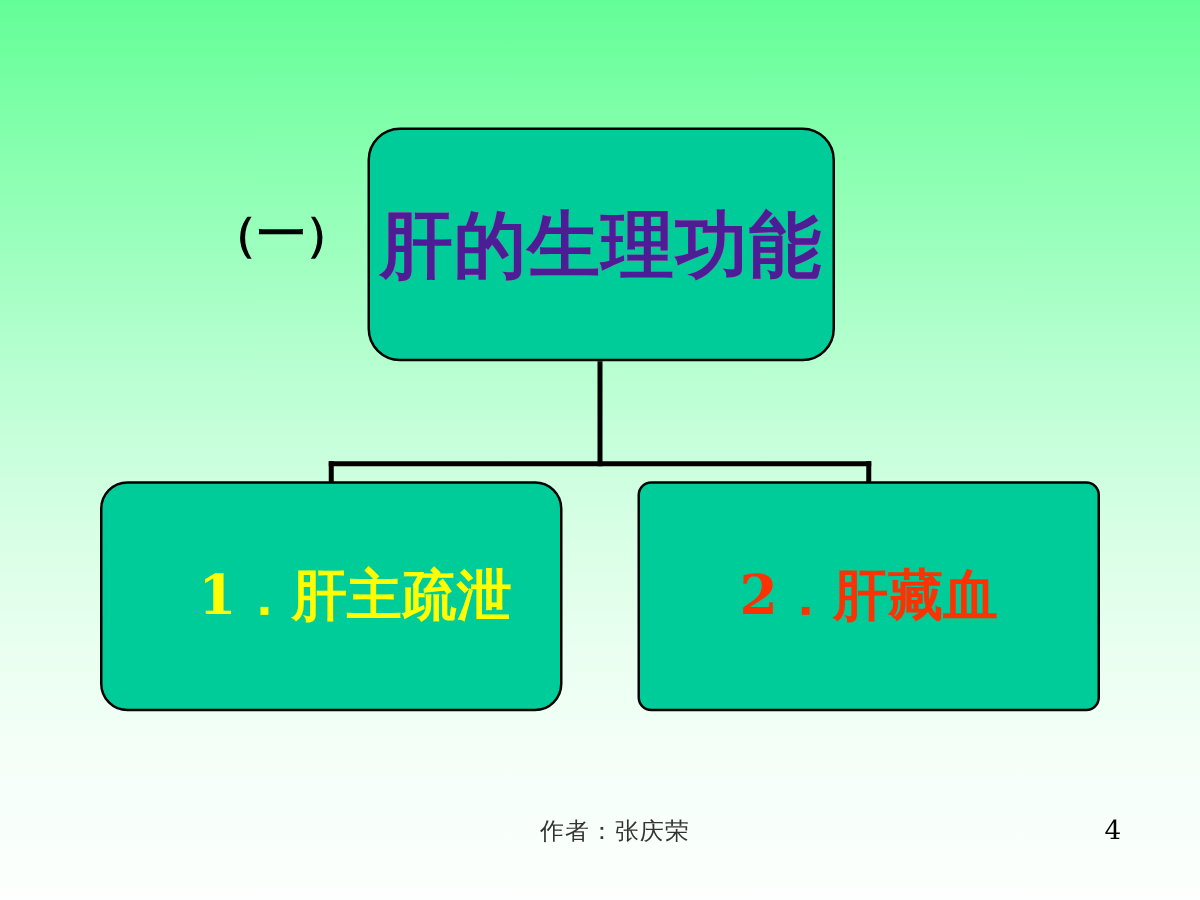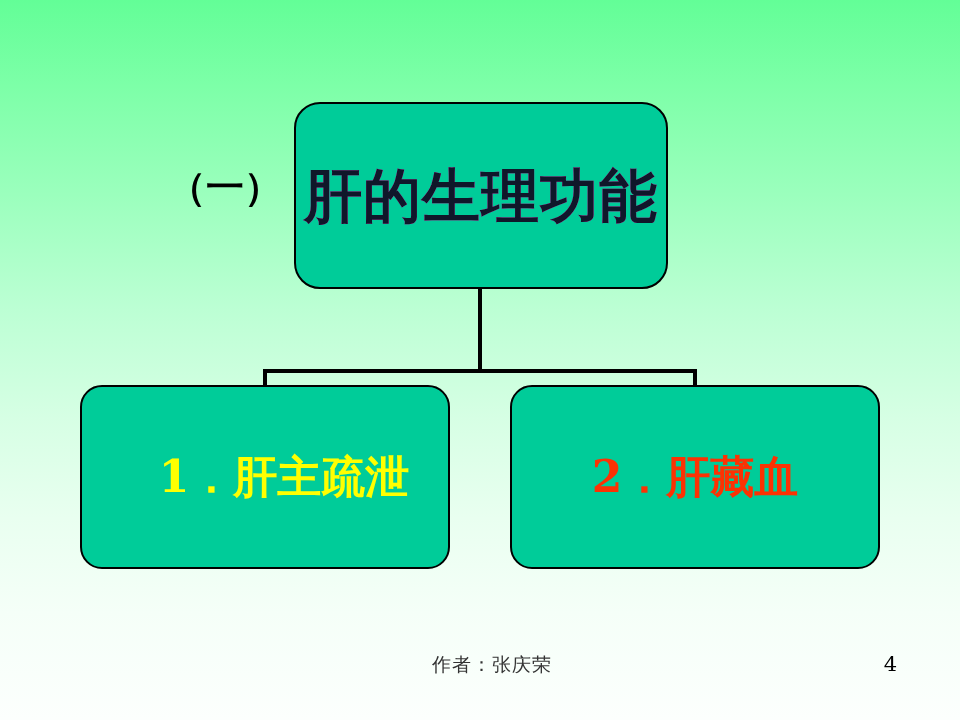--- a/index.html
+++ b/index.html
@@ -42,21 +42,21 @@
     text-align: center;
   }
   #node-root {
     left: 294px;
     top: 102px;
     width: 374px;
     height: 187px;
     border-radius: 26px;
   }
   #node-root .node-text {
-    color: #0f172a;
+    color: #4c1d95;
     font-size: 58px;
     font-weight: bold;
     letter-spacing: 1px;
     line-height: 1;
     text-shadow: 0 0 0 #ff31cc;
   }
   #node-child-1 {
     left: 80px;
     top: 385px;
     width: 370px;
@@ -67,20 +67,21 @@
     color: #ffff00;
     font-size: 44px;
     font-weight: bold;
     line-height: 1;
   }
   #node-child-2 {
     left: 510px;
     top: 385px;
     width: 370px;
     height: 184px;
+    border-radius: 11px;
   }
   #node-child-2 .node-text {
     color: #fc3203;
     font-size: 44px;
     font-weight: bold;
     line-height: 1;
   }
 
   
   .connector {

